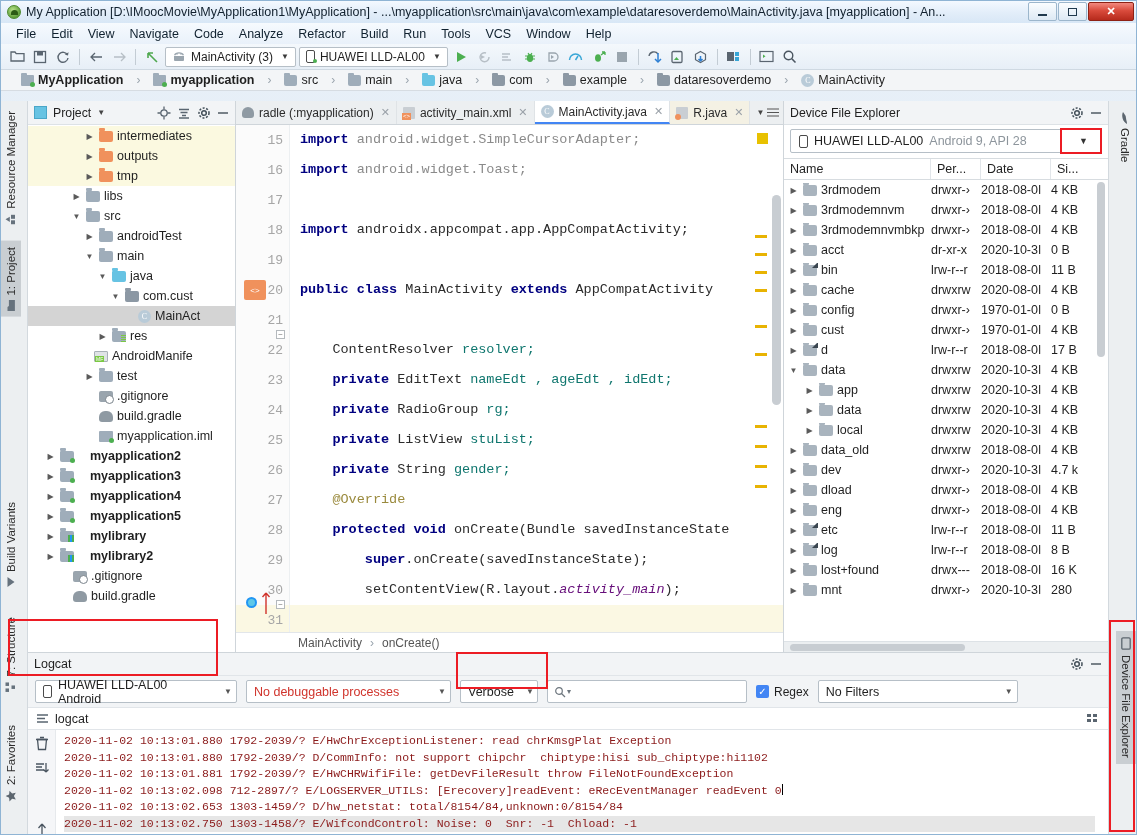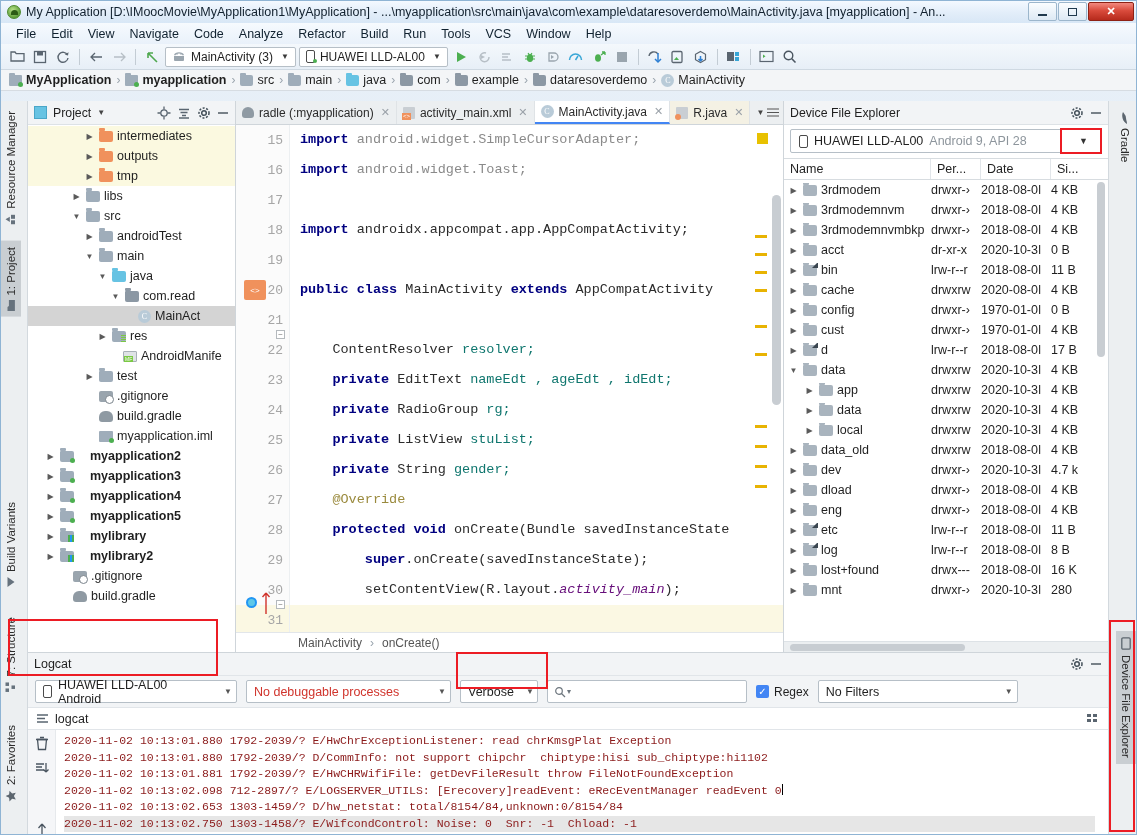--- a/index.html
+++ b/index.html
@@ -84,22 +84,22 @@
   .tsep { width:1px; height:16px; background:#c3ccd4; margin:0 3px; }
   .combo {
     height: 20px; display: flex; align-items: center; gap: 5px;
     padding: 0 6px; border: 1px solid #b6bfc7; background: #fff;
     border-radius: 2px; font-size: 12px;
   }
   .combo .caret { font-size: 8px; color:#3a3a3a; margin-left:3px;}
 
   
   .breadcrumb {
-    height: 21px; display: flex; align-items: center; gap: 3px;
-    padding-left: 8px; font-size: 12.5px;
+    height: 21px; display: flex; align-items: center; gap: 11px;
+    padding-left: 20px; font-size: 12.5px;
     background: #f3f5f7;
     border-bottom: 1px solid #d6dce2;
     white-space: nowrap;
   }
   .crumb { display: flex; align-items: center; gap: 4px; }
   .crumb.bold { font-weight: bold; }
   .crumb-sep { color: #9aa4ad; font-size: 12px; margin: 0 2px; }
   .folder-ic {
     width: 13px; height: 11px; border-radius: 1px 2px 2px 2px;
     background: #9fadba; position: relative; flex: 0 0 auto;
@@ -698,33 +698,33 @@
             <span class="tlabel">main</span>
           </div>
           <div class="trow" style="padding-left: 69px;">
             <span class="arrow">▼</span>
             <span class="fic blue"></span>
             <span class="tlabel">java</span>
           </div>
           <div class="trow" style="padding-left: 82px;">
             <span class="arrow">▼</span>
             <span class="fic pkg"></span>
-            <span class="tlabel">com.read</span>
+            <span class="tlabel">com.cust</span>
           </div>
           <div class="trow selected" style="padding-left: 95px;">
             <span class="arrow"></span>
             <span class="cicon">C</span>
             <span class="tlabel">MainAct</span>
           </div>
           <div class="trow" style="padding-left: 69px;">
             <span class="arrow">▶</span>
             <span class="fic res"></span>
             <span class="tlabel">res</span>
           </div>
-          <div class="trow" style="padding-left: 80px;">
+          <div class="trow" style="padding-left: 51px;">
             <span class="arrow"></span>
             <span class="gico mf"></span>
             <span class="tlabel">AndroidManife</span>
           </div>
           <div class="trow" style="padding-left: 56px;">
             <span class="arrow">▶</span>
             <span class="fic grey"></span>
             <span class="tlabel">test</span>
           </div>
           <div class="trow" style="padding-left: 56px;">

